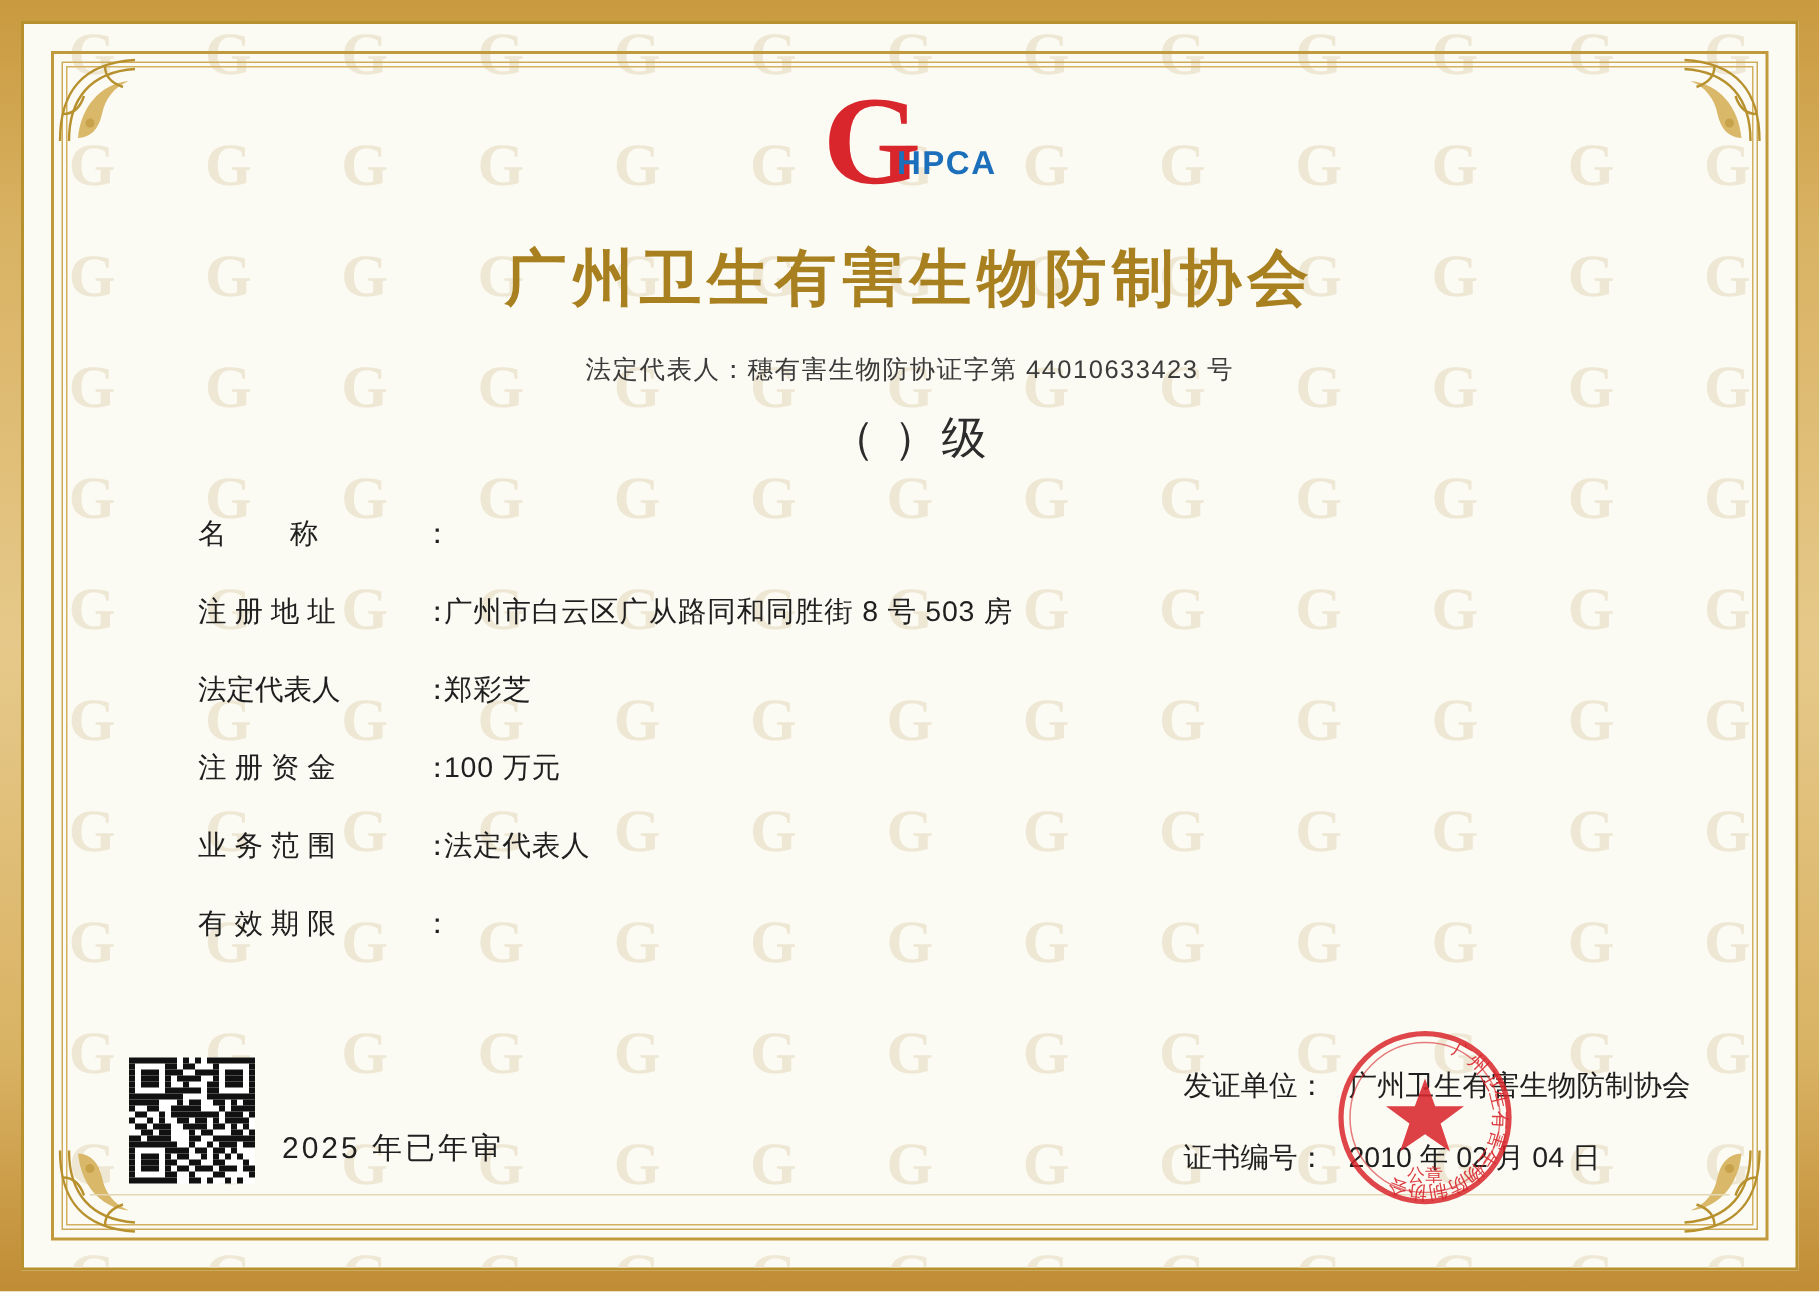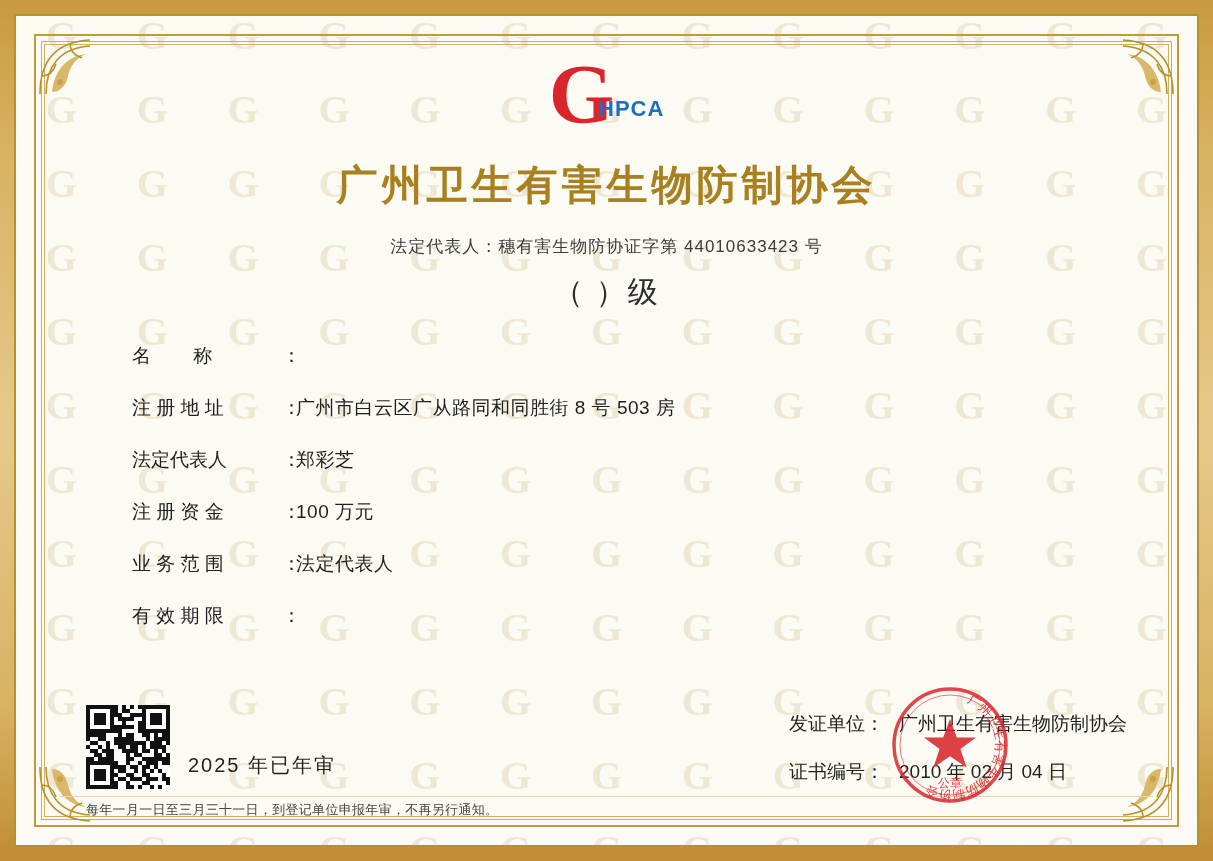--- a/index.html
+++ b/index.html
@@ -917,21 +917,20 @@
             <span class="lbl">发证单位：</span>
             <span>广州卫生有害生物防制协会</span>
           </div>
           <div class="row">
             <span class="lbl">证书编号：</span>
             <span>2010 年 02 月 04 日</span>
           </div>
         </div>
       </div>
 
-      <div class="note">每年一月一日至三月三十一日，到登记单位申报年审，不再另行通知。</div>
     </div>
 
     <div class="sep-line"></div>
 
     <div class="seal">
       <svg viewBox="0 0 124 124">
         <defs>
           <path id="sealArc" d="M 62,62 m 0,-46 a 46,46 0 1 1 -0.1,0"></path>
         </defs>
         <circle cx="62" cy="62" r="56" fill="none" stroke="#d8262c" stroke-width="3.5" opacity="0.85"></circle>

